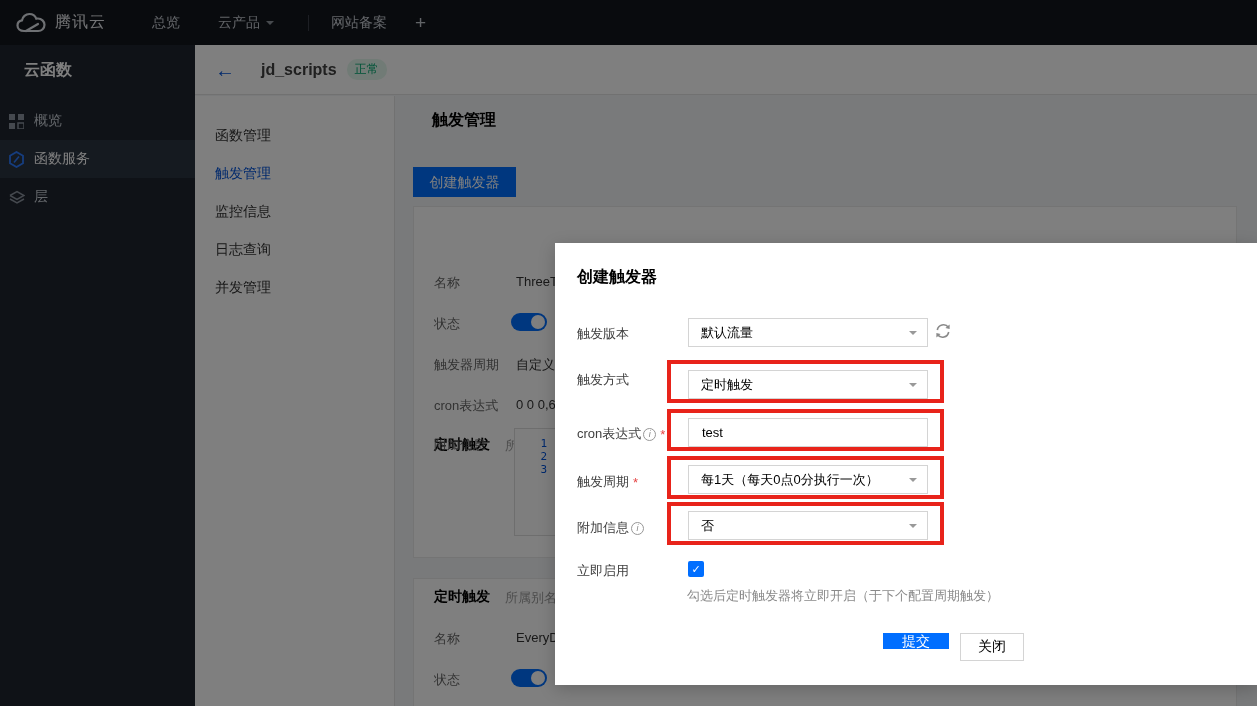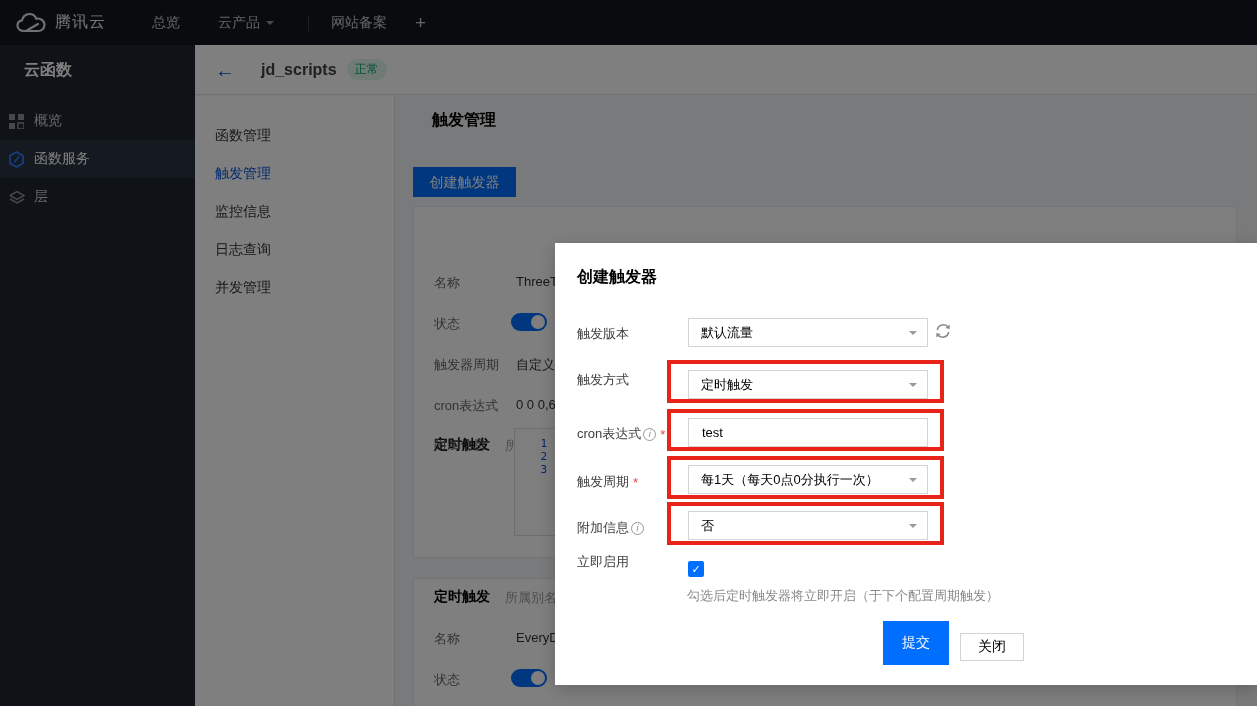--- a/index.html
+++ b/index.html
@@ -63,21 +63,21 @@
   .info-i { display:inline-flex; width:13px; height:13px; border:1px solid #979797; border-radius:50%; color:#8a8a8a; font-size:9px; align-items:center; justify-content:center; margin-left:2px; font-style:italic; }
   .req { color:#e54545; margin-left:4px; font-size:13px; }
   .ctl { position:absolute; left:133px; width:240px; height:29px; border:1px solid #d4d4d4; background:#ffffff; font-size:13px; color:#000000; line-height:27px; padding-left:12px; cursor:pointer; }
   .ctl .caret { position:absolute; right:10px; top:12px; border:4px solid transparent; border-top-color:#999999; }
   .m-input { position:absolute; left:133px; width:240px; height:29px; border:1px solid #d4d4d4; font-size:13px; color:#000000; padding-left:13px; font-family:"Liberation Sans", sans-serif; }
   .hl { position:absolute; left:112px; width:277px; border:4px solid #e8231a; pointer-events:none; z-index:55; }
   .refresh { position:absolute; left:379px; top:79px; width:20px; height:20px; cursor:pointer; }
   .checkbox { position:absolute; left:133px; top:318px; width:16px; height:16px; background:#006eff; color:#ffffff; font-size:11px; line-height:16px; text-align:center; cursor:pointer; border-radius:2px; }
   .checkbox::after { content:"✓"; }
   .hint { position:absolute; left:132px; top:344px; font-size:13px; color:#8a8a8a; }
-  .btn-submit { position:absolute; left:328px; top:378px; width:66px; height:44px; background:#006eff; border:none; color:#ffffff; font-size:14px; cursor:pointer; }
+  .btn-submit { position:absolute; left:328px; top:390px; width:66px; height:16px; background:#006eff; border:none; color:#ffffff; font-size:14px; cursor:pointer; }
   .btn-close { position:absolute; left:405px; top:390px; width:64px; height:28px; background:#ffffff; border:1px solid #d4d4d4; color:#000000; font-size:14px; cursor:pointer; }
 </style>
 </head>
 <body>
 
 <div class="screen">
 
   <header class="topnav">
     <div class="brand">
       <svg width="30" height="22" viewBox="0 0 30 22">
@@ -216,21 +216,21 @@
     <div class="ctl" style="top:222px"><span>每1天（每天0点0分执行一次）</span><span class="caret"></span></div>
     <div class="hl" style="top:213px;height:43px"></div>
 
     <div class="m-label" style="top:276px">
         <span>附加信息</span>
         <span class="info-i">i</span>
       </div>
     <div class="ctl" style="top:268px"><span>否</span><span class="caret"></span></div>
     <div class="hl" style="top:259px;height:43px"></div>
 
-    <div class="m-label" style="top:310px">
+    <div class="m-label" style="top:319px">
         <span>立即启用</span>
       </div>
     <div class="checkbox"></div>
     <div class="hint">勾选后定时触发器将立即开启（于下个配置周期触发）</div>
 
     <button class="btn-submit">提交</button>
     <button class="btn-close">关闭</button>
   </div>
 
 </div>

